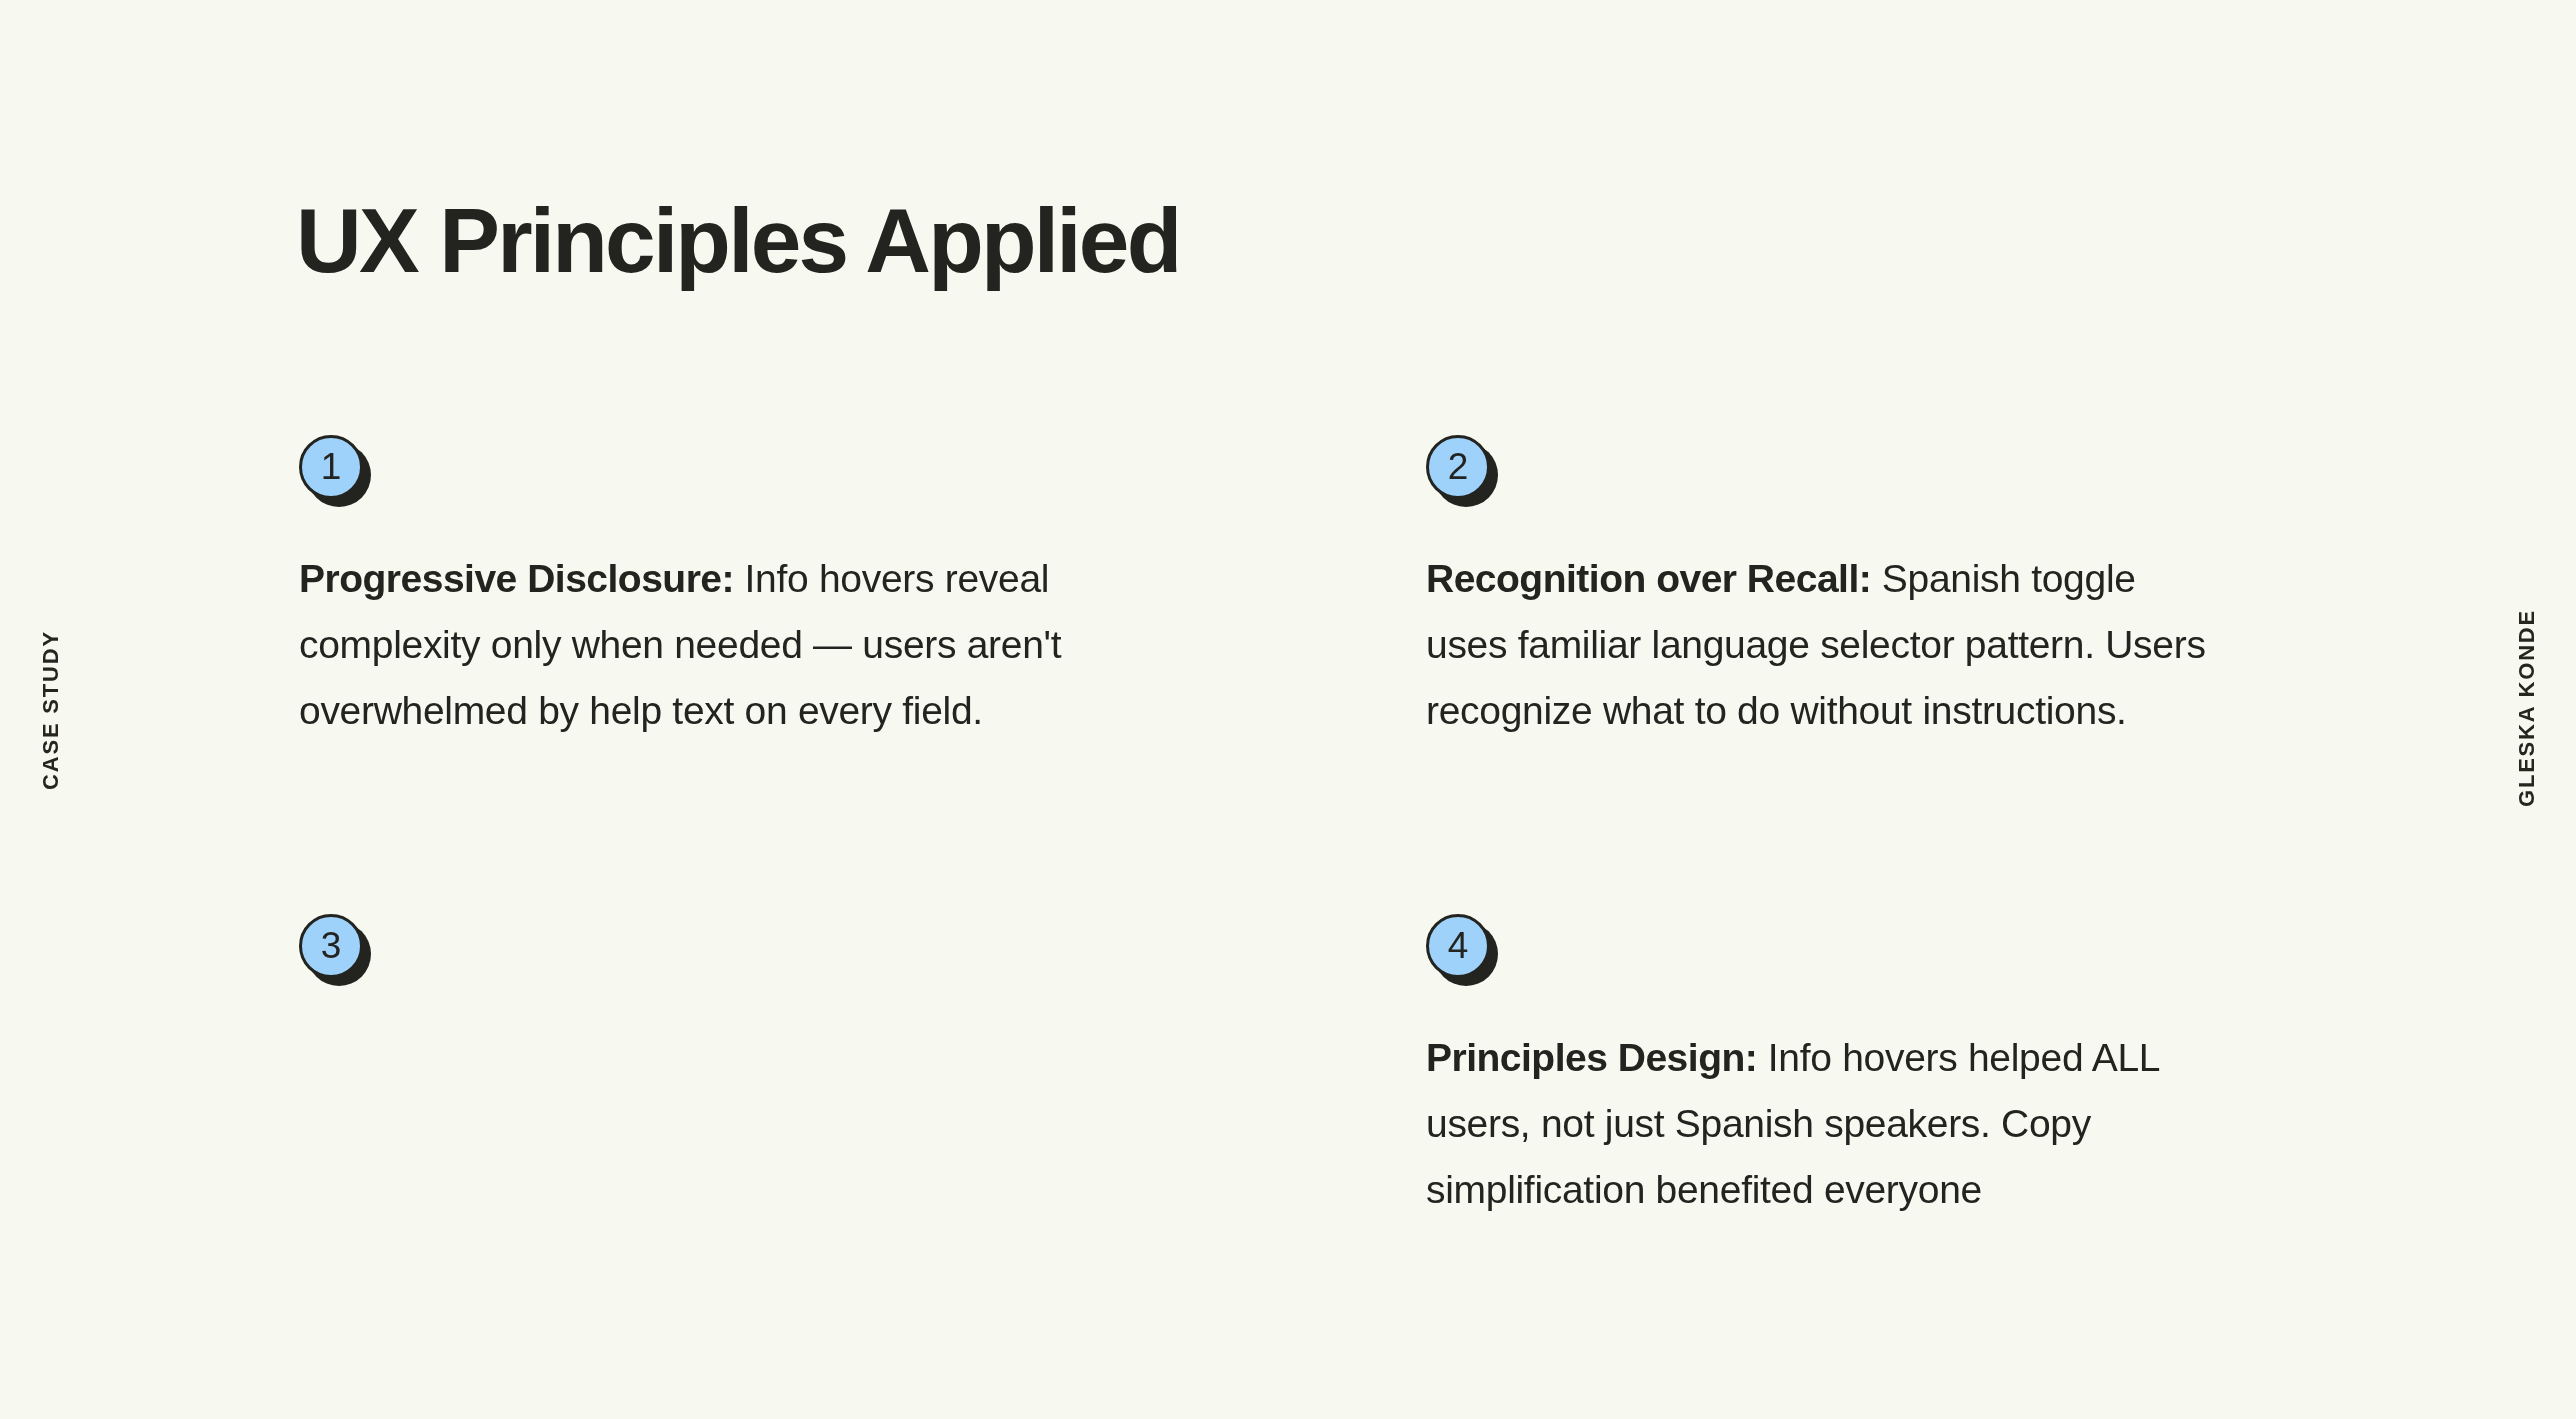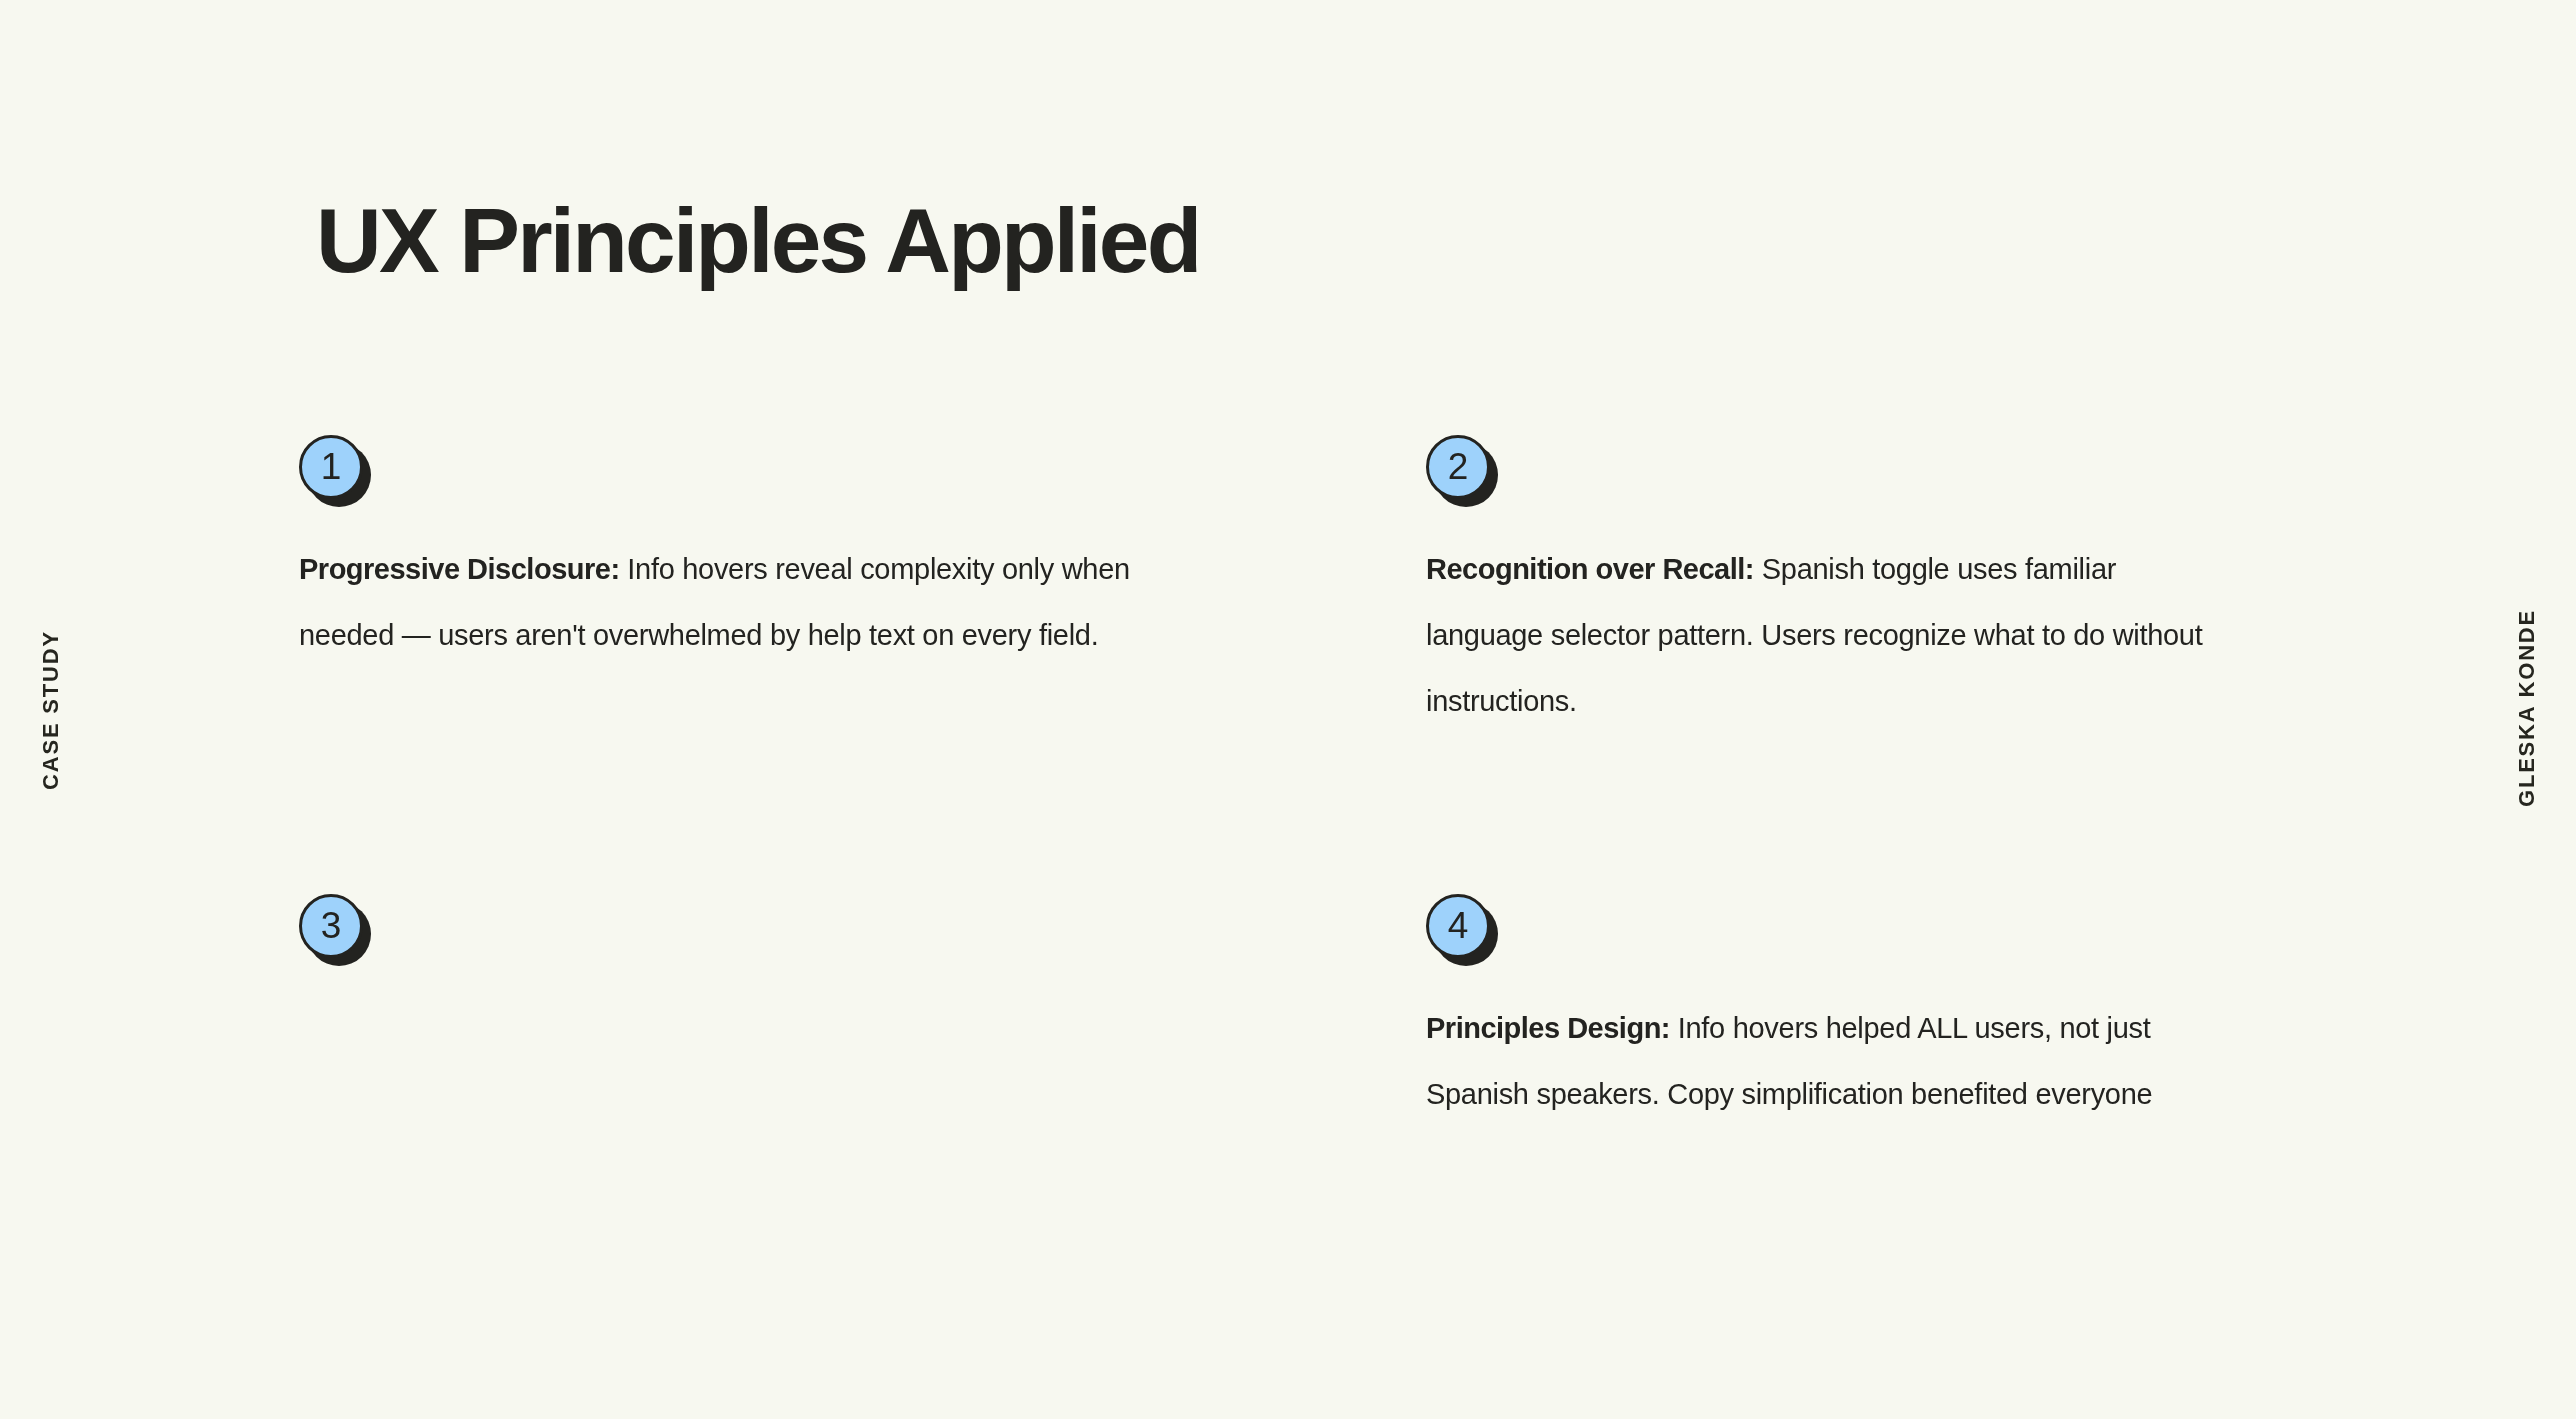--- a/index.html
+++ b/index.html
@@ -40,21 +40,21 @@
   }
   .side-label.right {
     left: 2527px;
     top: 708px;
     transform: translate(-50%, -50%) rotate(-90deg);
   }
 
   
   .slide-title {
     position: absolute;
-    left: 316px;
+    left: 296px;
     top: 131px;
     font-family: "Liberation Sans", sans-serif;
     font-size: 91px;
     font-weight: bold;
     letter-spacing: -2.8px;
     line-height: 1.08;
     color: #232320;
     white-space: nowrap;
   }
 
@@ -112,21 +112,21 @@
     line-height: 1;
     color: #232320;
     letter-spacing: 0;
     position: relative;
     top: -0.9px;
   }
 
   
   .p-text {
     font-family: "Liberation Sans", sans-serif;
-    font-size: 29px;
+    font-size: 39px;
     font-weight: 400;
     line-height: 66px;
     color: #232320;
     letter-spacing: -0.3px;
   }
   .p-text .p-lead {
     font-weight: bold;
     letter-spacing: -0.5px;
   }
 </style>

